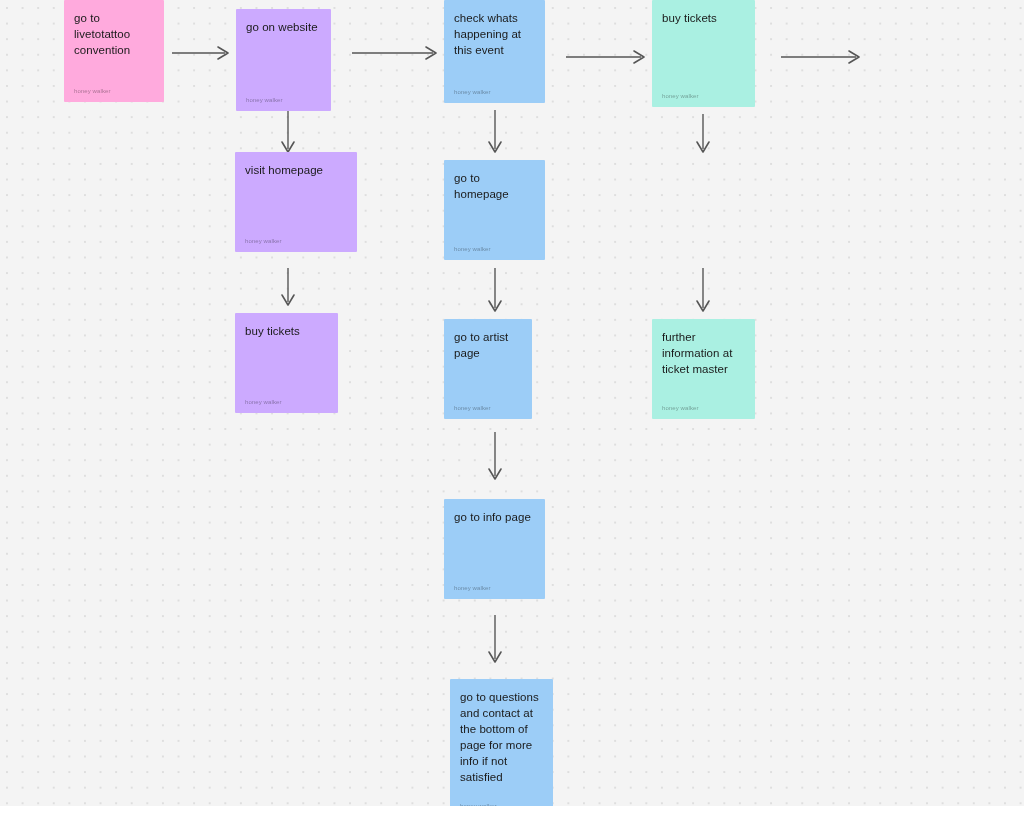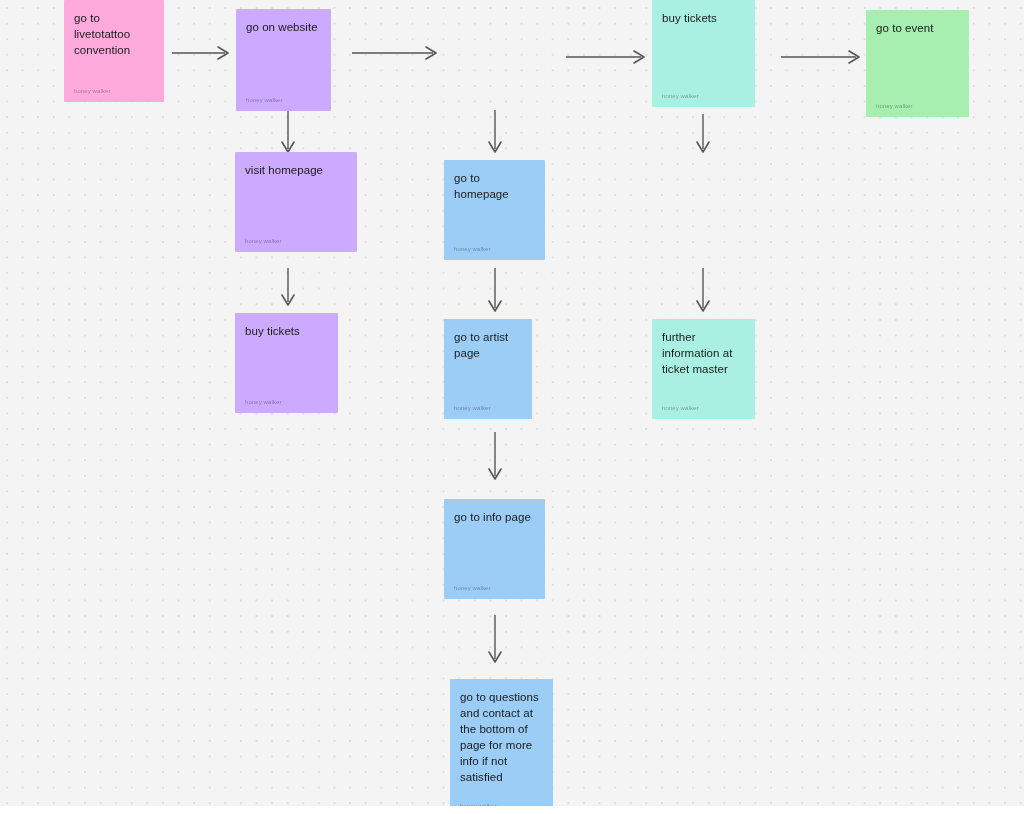--- a/index.html
+++ b/index.html
@@ -141,26 +141,26 @@
       </svg>
     </div>
     <div class="note" style="left: 64px; top: 0px; width: 100px; height: 102px; background: rgb(255, 170, 221);">
       <div class="note-title">go to livetotattoo convention</div>
       <div class="note-author">honey walker</div>
     </div>
     <div class="note" style="left: 236px; top: 9px; width: 95px; height: 102px; background: rgb(204, 170, 255);">
       <div class="note-title">go on website</div>
       <div class="note-author">honey walker</div>
     </div>
+    <div class="note" style="left: 444px; top: 0px; width: 101px; height: 103px; background: rgb(156, 205, 247);">
+      <div class="note-title">check whats happening at this event</div>
+      <div class="note-author">honey walker</div>
+    </div>
     <div class="note" style="left: 652px; top: 0px; width: 103px; height: 107px; background: rgb(170, 240, 226);">
       <div class="note-title">buy tickets</div>
-      <div class="note-author">honey walker</div>
-    </div>
-    <div class="note" style="left: 866px; top: 10px; width: 103px; height: 107px; background: rgb(166, 239, 176);">
-      <div class="note-title">go to event</div>
       <div class="note-author">honey walker</div>
     </div>
     <div class="note" style="left: 235px; top: 152px; width: 122px; height: 100px; background: rgb(204, 170, 255);">
       <div class="note-title">visit  homepage</div>
       <div class="note-author">honey walker</div>
     </div>
     <div class="note" style="left: 444px; top: 160px; width: 101px; height: 100px; background: rgb(156, 205, 247);">
       <div class="note-title">go to homepage</div>
       <div class="note-author">honey walker</div>
     </div>

